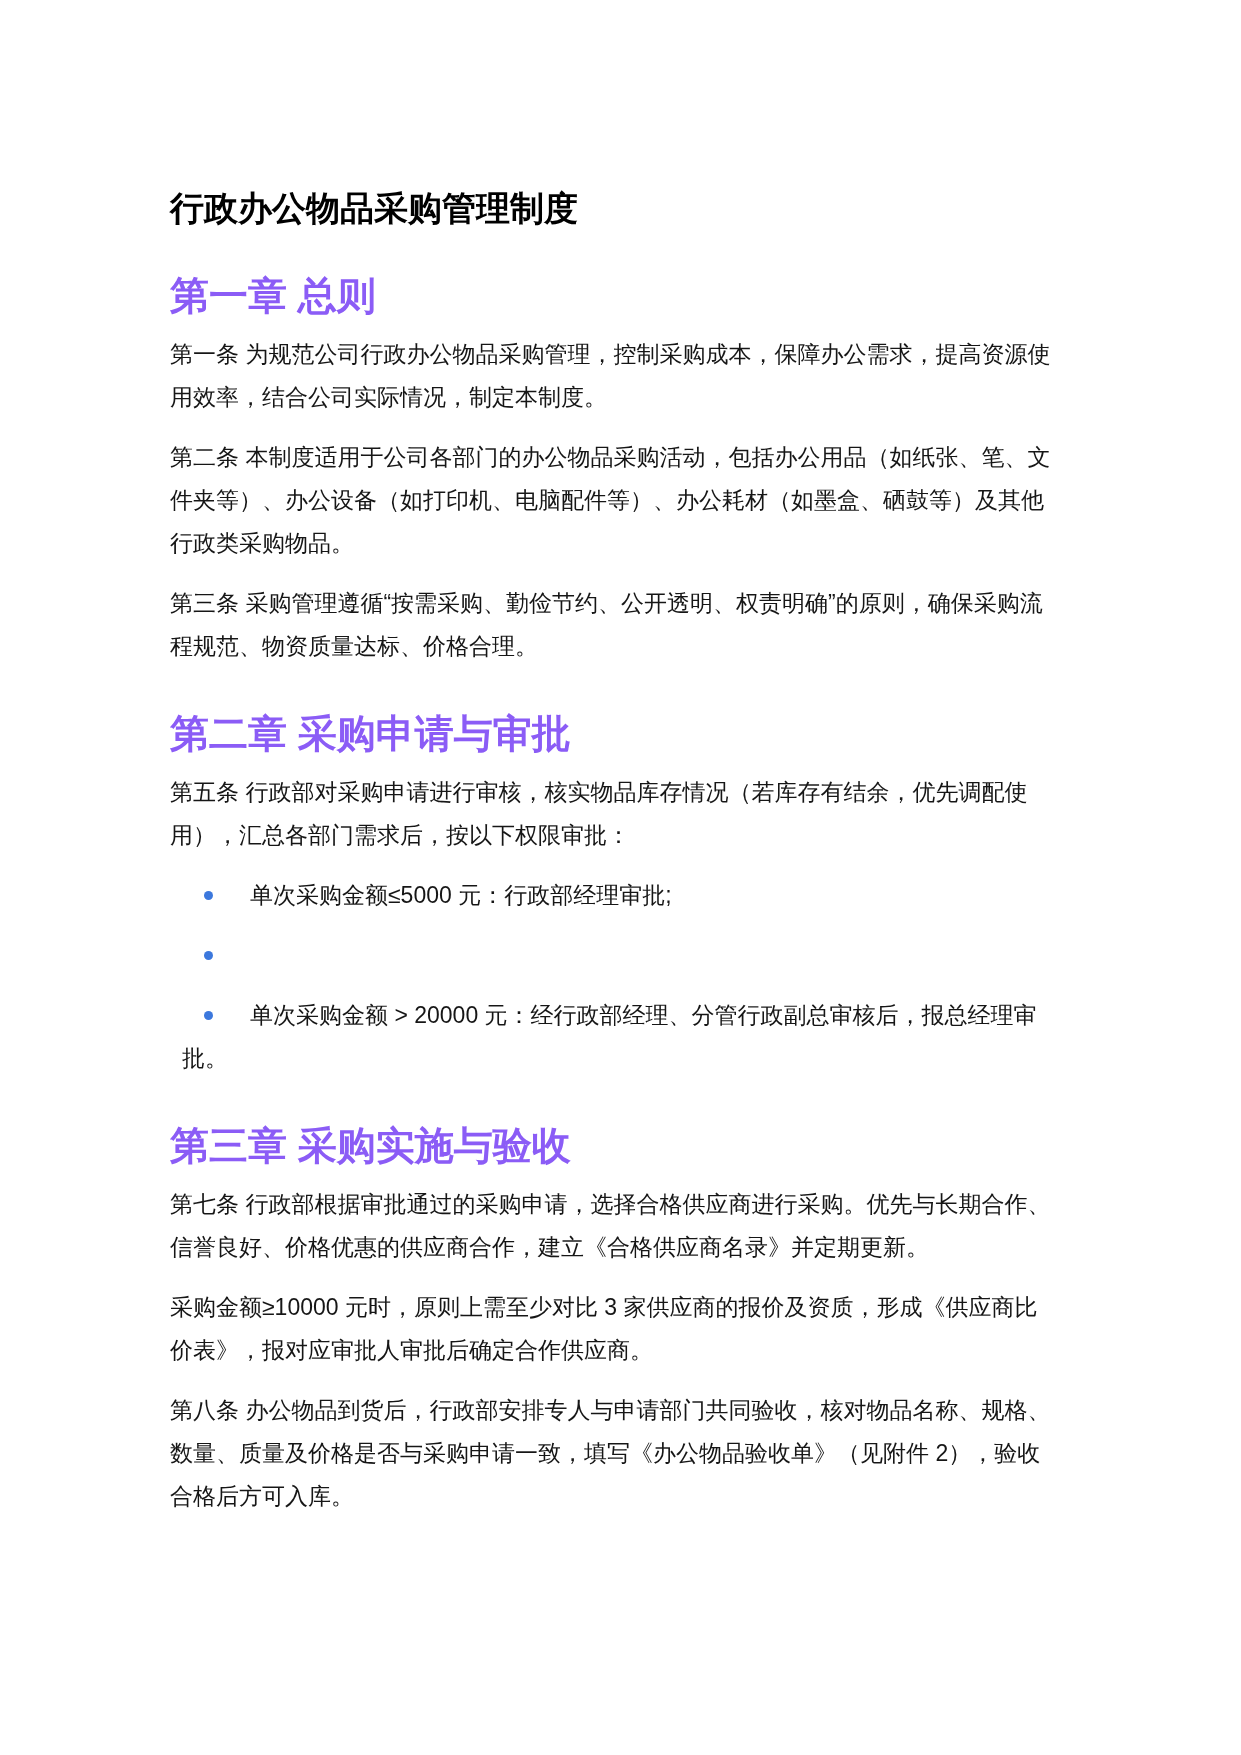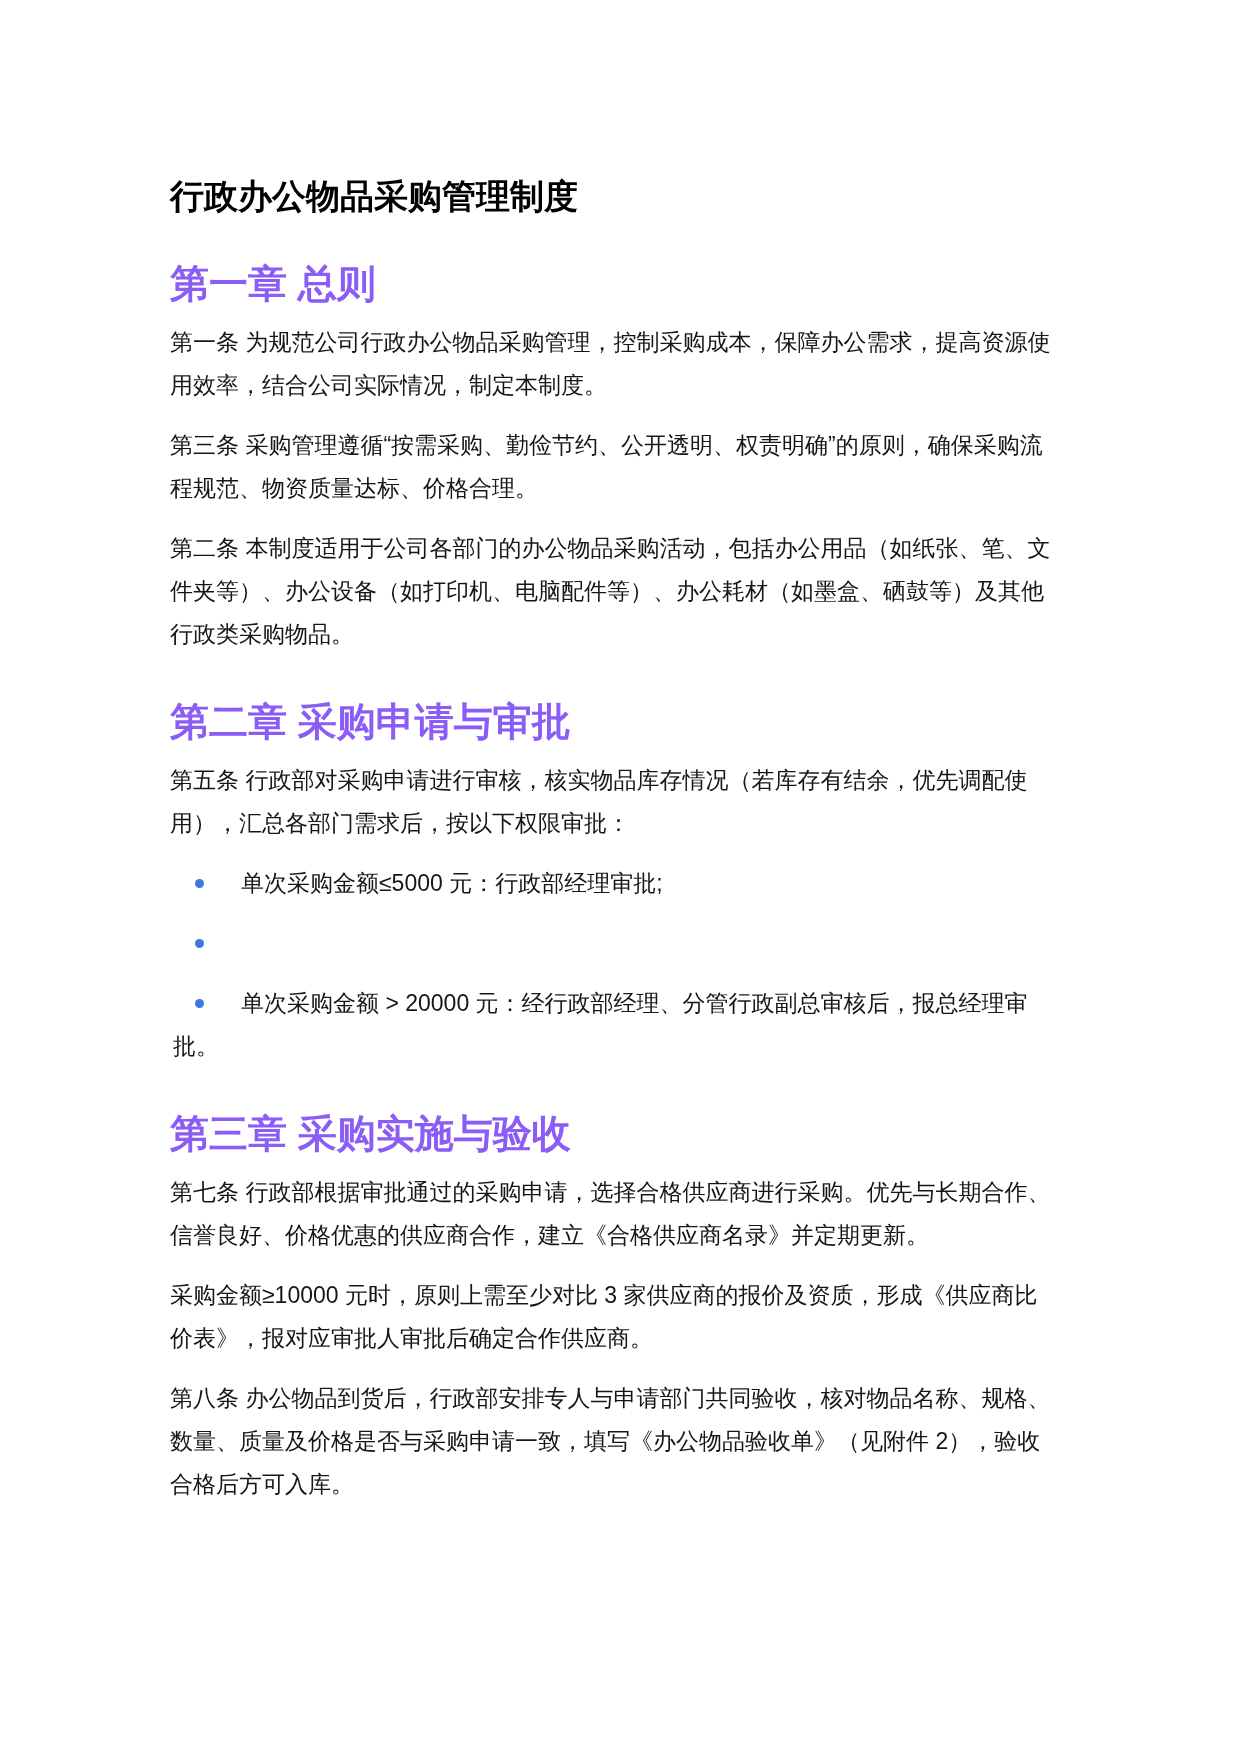--- a/index.html
+++ b/index.html
@@ -19,40 +19,40 @@
     width: 1241px;
     height: 1755px;
     padding: 170px 181px 0 170px;
     background: #ffffff;
   }
   h1.doc-title {
     font-size: 34px;
     line-height: 44px;
     font-weight: 700;
     color: #000000;
-    margin: 4px 0 30px 0;
+    margin: 16px 0 30px 0;
   }
   h2.chapter-heading {
     font-size: 39px;
     line-height: 40px;
     font-weight: 700;
     color: #8b5cf6;
     margin: 46px 0 16px 0;
   }
   p.body-para {
     font-size: 23px;
     line-height: 43px;
     margin: 17px 0;
     color: #161616;
     text-align: left;
   }
   .bullet-item {
     font-size: 23px;
     line-height: 43px;
-    margin: 17px 3px;
+    margin: 17px 12px;
     text-indent: 22px; 
     color: #161616;
   }
   .bullet-dot {
     display: inline-block;
     width: 9px;
     height: 9px;
     border-radius: 50%;
     background: var(--bullet-color, #3c78dd);
     margin-right: 37px;
@@ -63,22 +63,22 @@
 </head>
 <body>
 
 <div class="page">
 
   <h1 class="doc-title">行政办公物品采购管理制度</h1>
 
   <section>
     <h2 class="chapter-heading">第一章 总则</h2>
     <p class="body-para">第一条 为规范公司行政办公物品采购管理，控制采购成本，保障办公需求，提高资源使用效率，结合公司实际情况，制定本制度。</p>
+    <p class="body-para">第二条 本制度适用于公司各部门的办公物品采购活动，包括办公用品（如纸张、笔、文件夹等）、办公设备（如打印机、电脑配件等）、办公耗材（如墨盒、硒鼓等）及其他行政类采购物品。</p>
     <p class="body-para">第三条 采购管理遵循“按需采购、勤俭节约、公开透明、权责明确”的原则，确保采购流程规范、物资质量达标、价格合理。</p>
-    <p class="body-para">第二条 本制度适用于公司各部门的办公物品采购活动，包括办公用品（如纸张、笔、文件夹等）、办公设备（如打印机、电脑配件等）、办公耗材（如墨盒、硒鼓等）及其他行政类采购物品。</p>
   </section>
 
   <section>
     <h2 class="chapter-heading">第二章 采购申请与审批</h2>
     <p class="body-para">第五条 行政部对采购申请进行审核，核实物品库存情况（若库存有结余，优先调配使用），汇总各部门需求后，按以下权限审批：</p>
 
     <div class="bullet-list">
       <div class="bullet-item"><span class="bullet-dot"></span><span>单次采购金额≤5000 元：行政部经理审批;</span></div>
       <div class="bullet-item"><span class="bullet-dot"></span></div>
       <div class="bullet-item"><span class="bullet-dot"></span><span>单次采购金额 &gt; 20000 元：经行政部经理、分管行政副总审核后，报总经理审批。</span></div>

